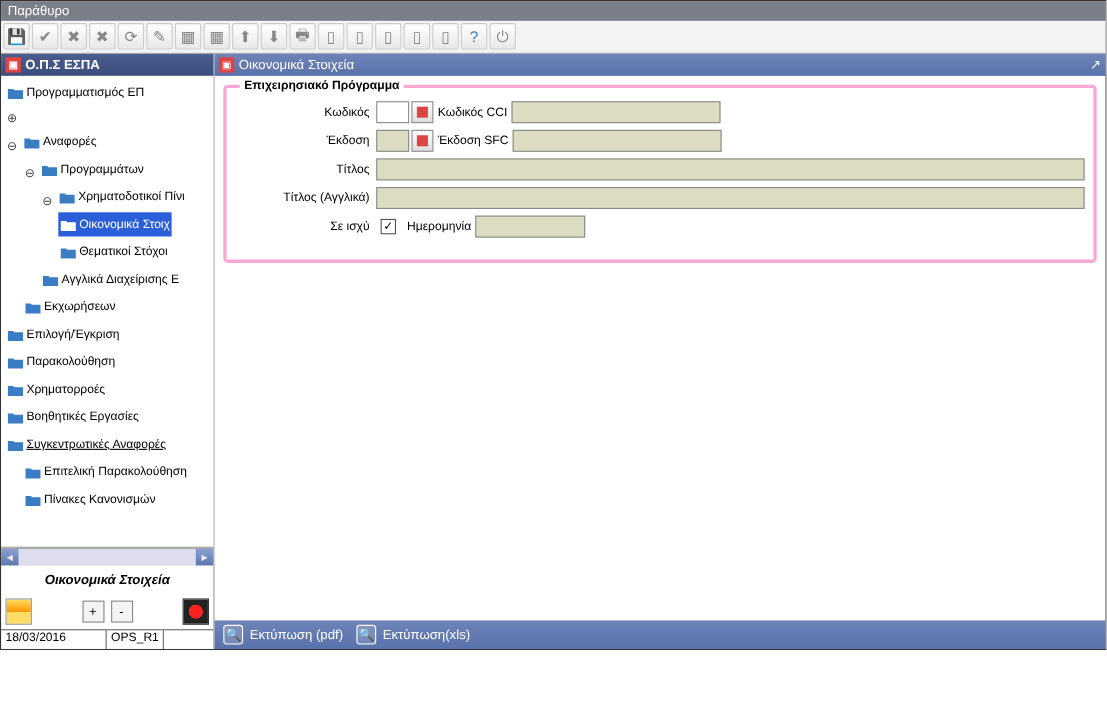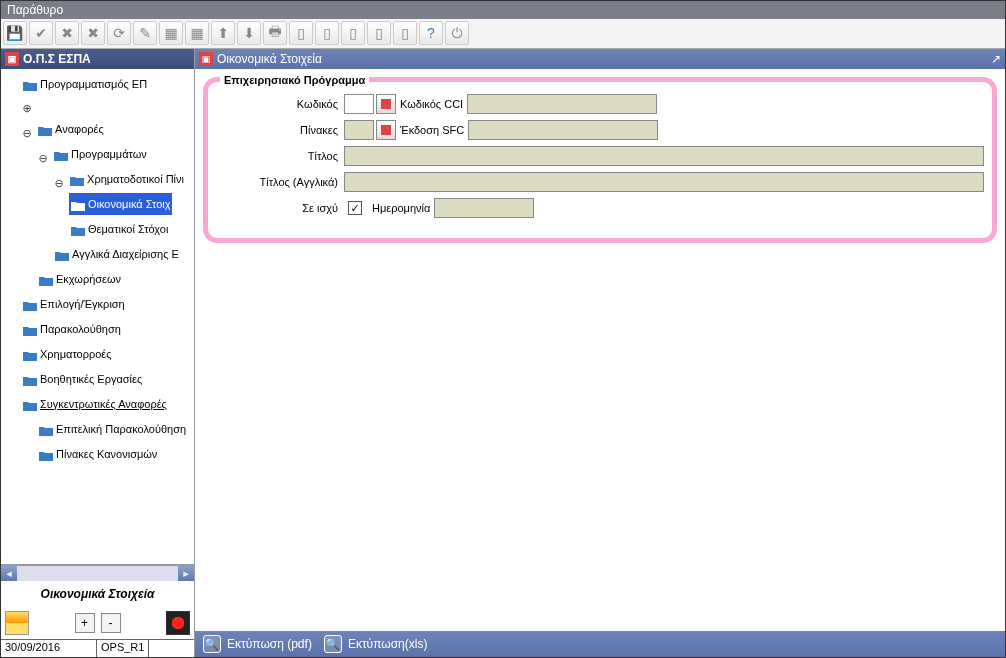--- a/index.html
+++ b/index.html
@@ -1,28 +1,28 @@
 <!DOCTYPE html>
 <html><head>
 <meta charset="utf-8">
 <style>
   * { box-sizing: border-box; margin: 0; padding: 0; }
   body { font-family: Arial, sans-serif; font-size: 11px; background: #fff; }
-  .window { width: 1006px; height: 658px; border: 1px solid #333; display: flex; flex-direction: column; background: #fff; justify-content: flex-end; }
+  .window { width: 1006px; height: 591px; border: 1px solid #333; display: flex; flex-direction: column; background: #fff; justify-content: flex-end; }
   .titlebar { background: #7a7e88; color: #fff; padding: 2px 6px; font-size: 12px; height: 18px; }
   .toolbar { background: #f4f4f4; border-bottom: 1px solid #aaa; padding: 2px; display: flex; gap: 2px; height: 30px; }
   .tbtn { width: 24px; height: 24px; border: 1px solid #ccc; background: linear-gradient(#fff,#e8e8e8); display: flex; align-items: center; justify-content: center; font-size: 14px; color: #888; cursor: pointer; border-radius: 2px; }
   .tbtn.blue { color: #3b7dc4; }
   .body { flex: 1; display: flex; min-height: 0; }
   .sidebar { width: 194px; border-right: 1px solid #999; display: flex; flex-direction: column; }
   .side-title { background: #3b5998; background: linear-gradient(#4a5d8c,#3a4d7c); color:#fff; font-size: 12px; font-weight: bold; padding: 3px 4px; display:flex; align-items:center; gap:4px; }
   .side-icon { width:14px; height:14px; background:#d44; display:flex;align-items:center;justify-content:center;color:#fff;font-size:9px;}
   .tree { flex:1; overflow:auto; border-bottom:1px solid #999; background:#fff; padding:4px 0; }
   .tree ul { list-style:none; padding-left:16px; }
-  .tree > ul { padding-left: 20px; }
+  .tree > ul { padding-left: 4px; }
   .tree li { white-space: nowrap; line-height: 20px; color:#000; }
   .node { display:inline-flex; align-items:center; gap:3px; padding: 1px 2px; cursor:pointer; }
   .node.sel { background:#2b5fd9; color:#fff; }
   .toggle { display:inline-block; width:12px; text-align:center; color:#444; font-size:11px; }
   .folder-icon { display:inline-block; width:14px; height:12px; color:#3b7dc4; }
   .folder-icon svg, .exp-icon svg { width:14px; height:12px; }
   .scroll-hint { height:16px; background:#dcdcdc; border-top:1px solid #999; display:flex; }
   .scroll-arrow { width:16px; background:#6583c1; background:linear-gradient(#8aa0d0,#5e78b0); display:flex;align-items:center;justify-content:center;color:#eee; }
   .scroll-mid { flex:1; background:#dde; }
   .caption { text-align:center; font-style:italic; font-weight:bold; font-size:12px; padding:6px; }
@@ -30,21 +30,21 @@
   .plusminus { display:flex; gap:6px; }
   .pmb { width:20px; height:20px; border:1px solid #888; background:#f4f4f4; display:flex;align-items:center;justify-content:center; cursor:pointer; font-size:12px; }
   .yellow-icon { width:24px; height:24px; background:linear-gradient(#fd6,#f90 50%, #fd6 50%); border:1px solid #999; }
   .exit-icon { width:24px; height:24px; background: radial-gradient(circle at center,#f22 40%,#222 42%); border:1px solid #333; }
   .statusbar { border-top:1px solid #666; display:flex; font-size:11px; height:18px; }
   .statusbar div { border-right:1px solid #666; padding:1px 4px; }
   .sb-date { width:96px; }
   .main { flex:1; display:flex; flex-direction:column; min-width:0; }
   .panel-title { background:linear-gradient(#6e84b8,#5a72aa); color:#fff; font-size:12px; padding:3px 4px; display:flex; align-items:center; gap:4px; }
   .panel-body { flex:1; padding:8px; overflow:auto; }
-  .groupbox { border:5px solid #f9a8d4; border-radius:14px; padding:12px 8px 14px; position:relative; }
+  .groupbox { border:3px solid #f9a8d4; border-radius:4px; padding:12px 8px 14px; position:relative; }
   .groupbox-title { position:absolute; top:-8px; left:12px; background:#fff; padding:0 4px; font-weight:bold; font-size:11px; }
   .form-row { display:flex; align-items:center; margin-bottom:6px; }
   .form-label-wide { width:128px; text-align:right; padding-right:6px; font-size:11px; }
   .finput { height:20px; border:1px solid #888; background:#dcdcc3; }
   .lookup-btn { width:20px; height:20px; border:1px solid #888; background:linear-gradient(#fff,#ddd); margin-left:2px; display:flex;align-items:center;justify-content:center; cursor:pointer; }
   .lookup-btn span { width:10px; height:10px; background:#d44; display:block; }
   .in-label { font-size:11px; margin-left:4px; }
   .checkbox { width:14px; height:14px; border:1px solid #555; background:#fff; margin-left:4px; margin-right:2px; display:inline-flex;align-items:center;justify-content:center; }
   .checkbox.checked::after { content:"✓"; font-size:11px; color:#000; line-height:1; }
   .bottombar { background:linear-gradient(#6e84b8,#5a72aa); color:#fff; padding:4px 8px; display:flex; gap:12px; font-size:12px; }
@@ -240,21 +240,21 @@
       <div class="side-bottom">
         <div class="yellow-icon"></div>
         <div class="plusminus">
           <div class="pmb">+</div>
           <div class="pmb">-</div>
         </div>
         <div class="exit-icon"></div>
       </div>
 
       <div class="statusbar">
-        <div class="sb-date">30/09/2016</div>
+        <div class="sb-date">18/03/2016</div>
         <div>OPS_R1</div>
       </div>
     </div>
 
     <div class="main">
       <div class="panel-title">
         <span class="side-icon">▣</span>
         <span>Οικονομικά Στοιχεία</span>
         <span class="panel-close">↗</span>
       </div>
@@ -267,21 +267,21 @@
             <div class="form-label-wide">Κωδικός</div>
             <div class="finput" style="width:30px;background:#fff;"></div>
             <div class="lookup-btn">
                 <span></span>
               </div>
             <span class="in-label">Κωδικός CCI</span>
             <div class="finput" style="width:190px; margin-left:4px;"></div>
           </div>
 
           <div class="form-row">
-            <div class="form-label-wide">Πίνακες</div>
+            <div class="form-label-wide">Έκδοση</div>
             <div class="finput" style="width:30px;"></div>
             <div class="lookup-btn">
                 <span></span>
               </div>
             <span class="in-label">Έκδοση SFC</span>
             <div class="finput" style="width:190px; margin-left:4px;"></div>
           </div>
 
           <div class="form-row">
             <div class="form-label-wide">Τίτλος</div>

